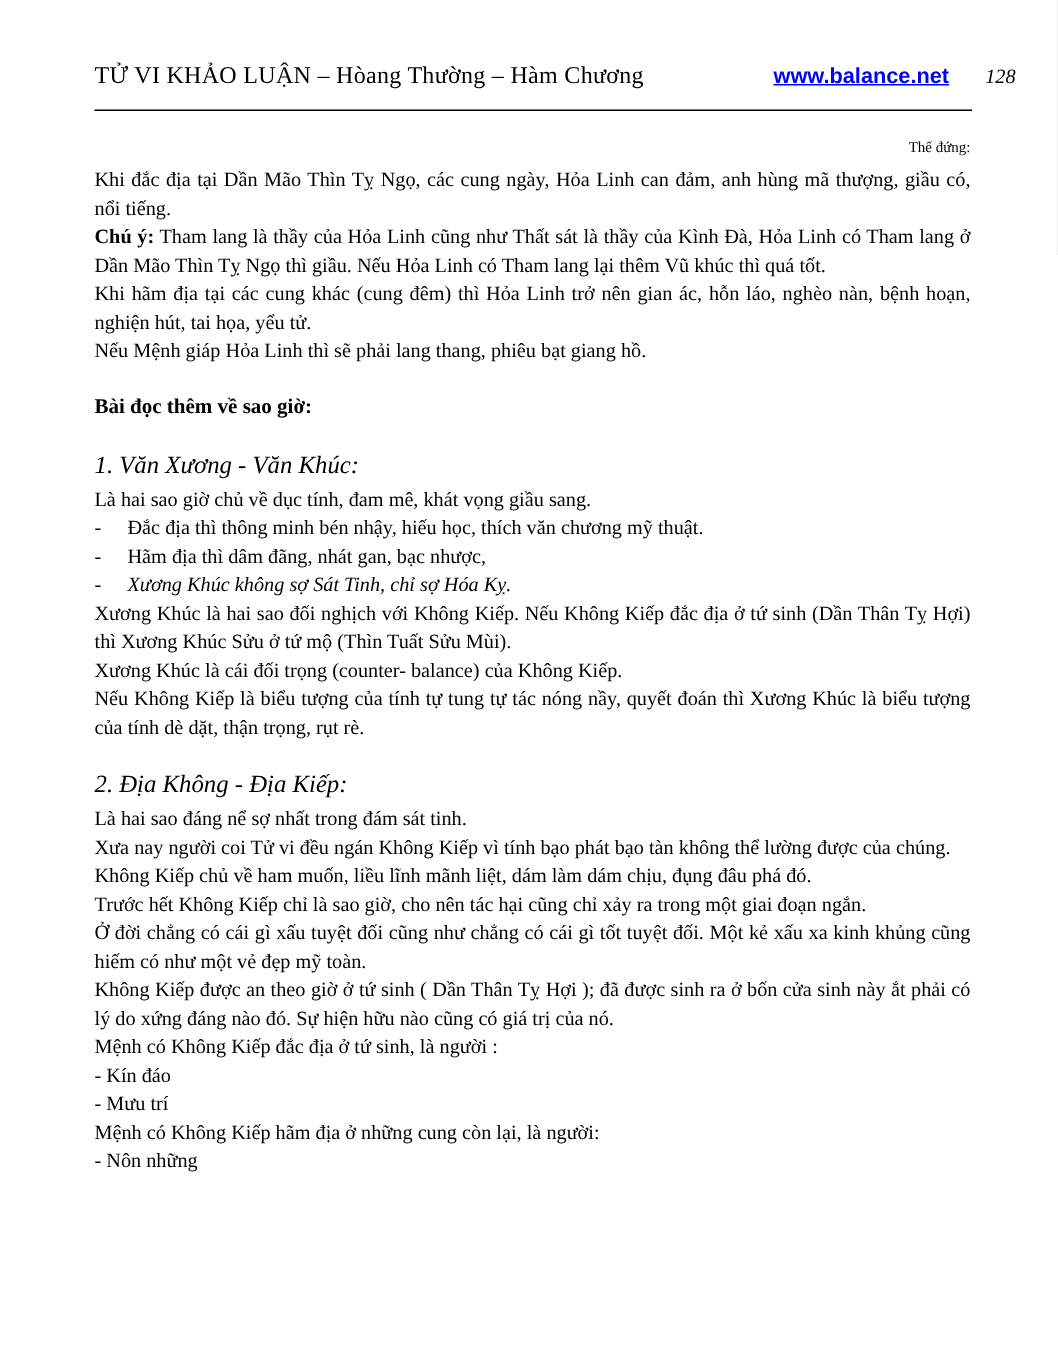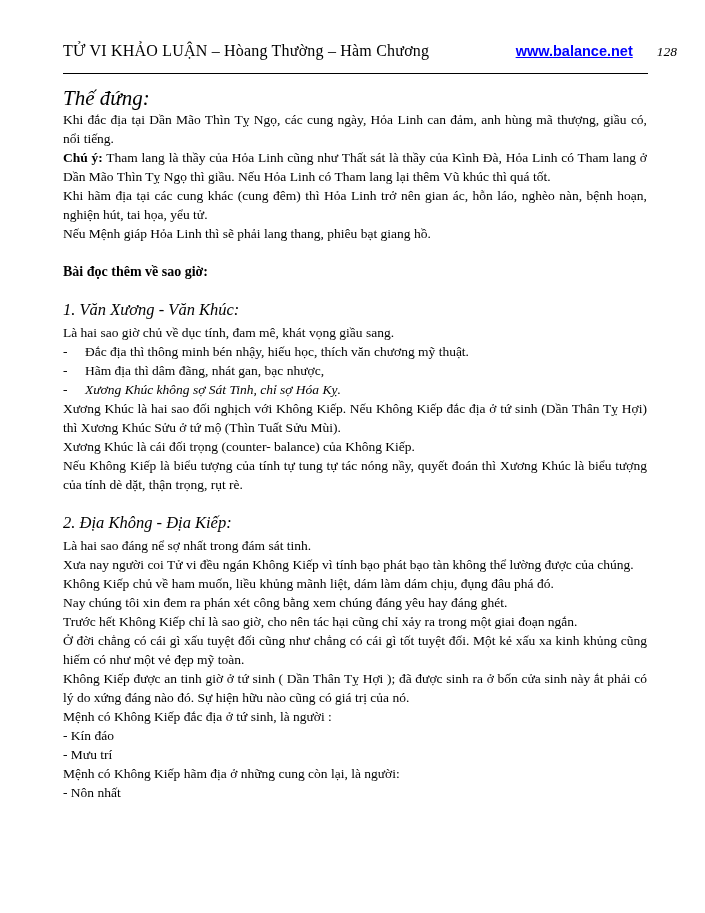--- a/index.html
+++ b/index.html
@@ -45,25 +45,24 @@
     margin: 13px 57px 0 63px;
   }
   .doc-body {
     margin: 13px 58px 0 63px;
     font-size: 13.5px;
     line-height: 19px;
     text-align: justify;
   }
   .para { margin: 0; }
   .h-italic {
-    font-style: italic;
-    font-size: 21px;
+    font-size: 10px;
     line-height: 23px;
     margin: 0;
-    text-align: left;
+    text-align: right;
   }
   .h-bold {
     font-weight: bold;
     font-size: 14px;
     margin: 19px 0 0 0;
     text-align: left;
   }
   .h-section {
     font-style: italic;
     font-size: 16.5px;
@@ -109,24 +108,23 @@
       <div class="list-item italic">
         <span class="marker">-</span>
         <span class="li-text">Xương Khúc không sợ Sát Tinh, chỉ sợ Hóa Kỵ.</span>
       </div>
       <div class="para">Xương Khúc là hai sao đối nghịch với Không Kiếp. Nếu Không Kiếp  đắc địa ở tứ sinh (Dần Thân Tỵ Hợi) thì Xương Khúc Sửu ở tứ mộ (Thìn Tuất Sửu Mùi).</div>
       <div class="para">Xương Khúc là cái đối trọng (counter- balance) của Không Kiếp.</div>
       <div class="para">Nếu Không Kiếp là biểu tượng của tính tự tung tự tác nóng nầy, quyết đoán thì Xương Khúc là biểu tượng của tính dè dặt, thận trọng, rụt rè.</div>
       <div class="h-section">2. Địa Không - Địa Kiếp:</div>
       <div class="para">Là hai sao đáng nể sợ nhất  trong đám sát tinh.</div>
       <div class="para">Xưa nay người coi Tử vi đều ngán Không Kiếp vì tính bạo phát bạo tàn không thể lường được của chúng.</div>
-      <div class="para">Không Kiếp chủ về ham muốn, liều khủng mãnh liệt, dám làm dám chịu, đụng đâu phá đó.</div>
-      <div class="para">Nay chúng tôi xin đem ra phán xét công bằng xem chúng đáng yêu hay đáng ghét.</div>
+      <div class="para">Không Kiếp chủ về ham muốn, liều lĩnh mãnh liệt, dám làm dám chịu, đụng đâu phá đó.</div>
       <div class="para">Trước hết Không Kiếp chỉ là sao giờ, cho nên tác hại cũng chỉ xảy ra trong một giai  đoạn ngắn.</div>
       <div class="para">Ở đời chẳng có cái gì xấu tuyệt đối cũng như chẳng có cái gì tốt tuyệt đối. Một kẻ xấu xa kinh khủng cũng hiếm có như một vẻ đẹp mỹ toàn.</div>
-      <div class="para">Không Kiếp được an tinh giờ ở tứ sinh ( Dần Thân Tỵ Hợi ); đã được sinh ra ở bốn cửa sinh này ắt phải có lý do xứng đáng nào đó. Sự hiện hữu nào cũng có giá trị của nó.</div>
+      <div class="para">Không Kiếp được an theo giờ ở tứ sinh ( Dần Thân Tỵ Hợi ); đã được sinh ra ở bốn cửa sinh này ắt phải có lý do xứng đáng nào đó. Sự hiện hữu nào cũng có giá trị của nó.</div>
       <div class="para">Mệnh có Không Kiếp  đắc địa ở tứ sinh, là người :</div>
       <div class="para">- Kín đáo</div>
       <div class="para">- Mưu trí</div>
       <div class="para">Mệnh có Không Kiếp hãm địa ở những cung còn lại, là người:</div>
-      <div class="para">- Nôn nhất</div>
+      <div class="para">- Nôn những</div>
     </div>
 </div>
 
 </body></html>

